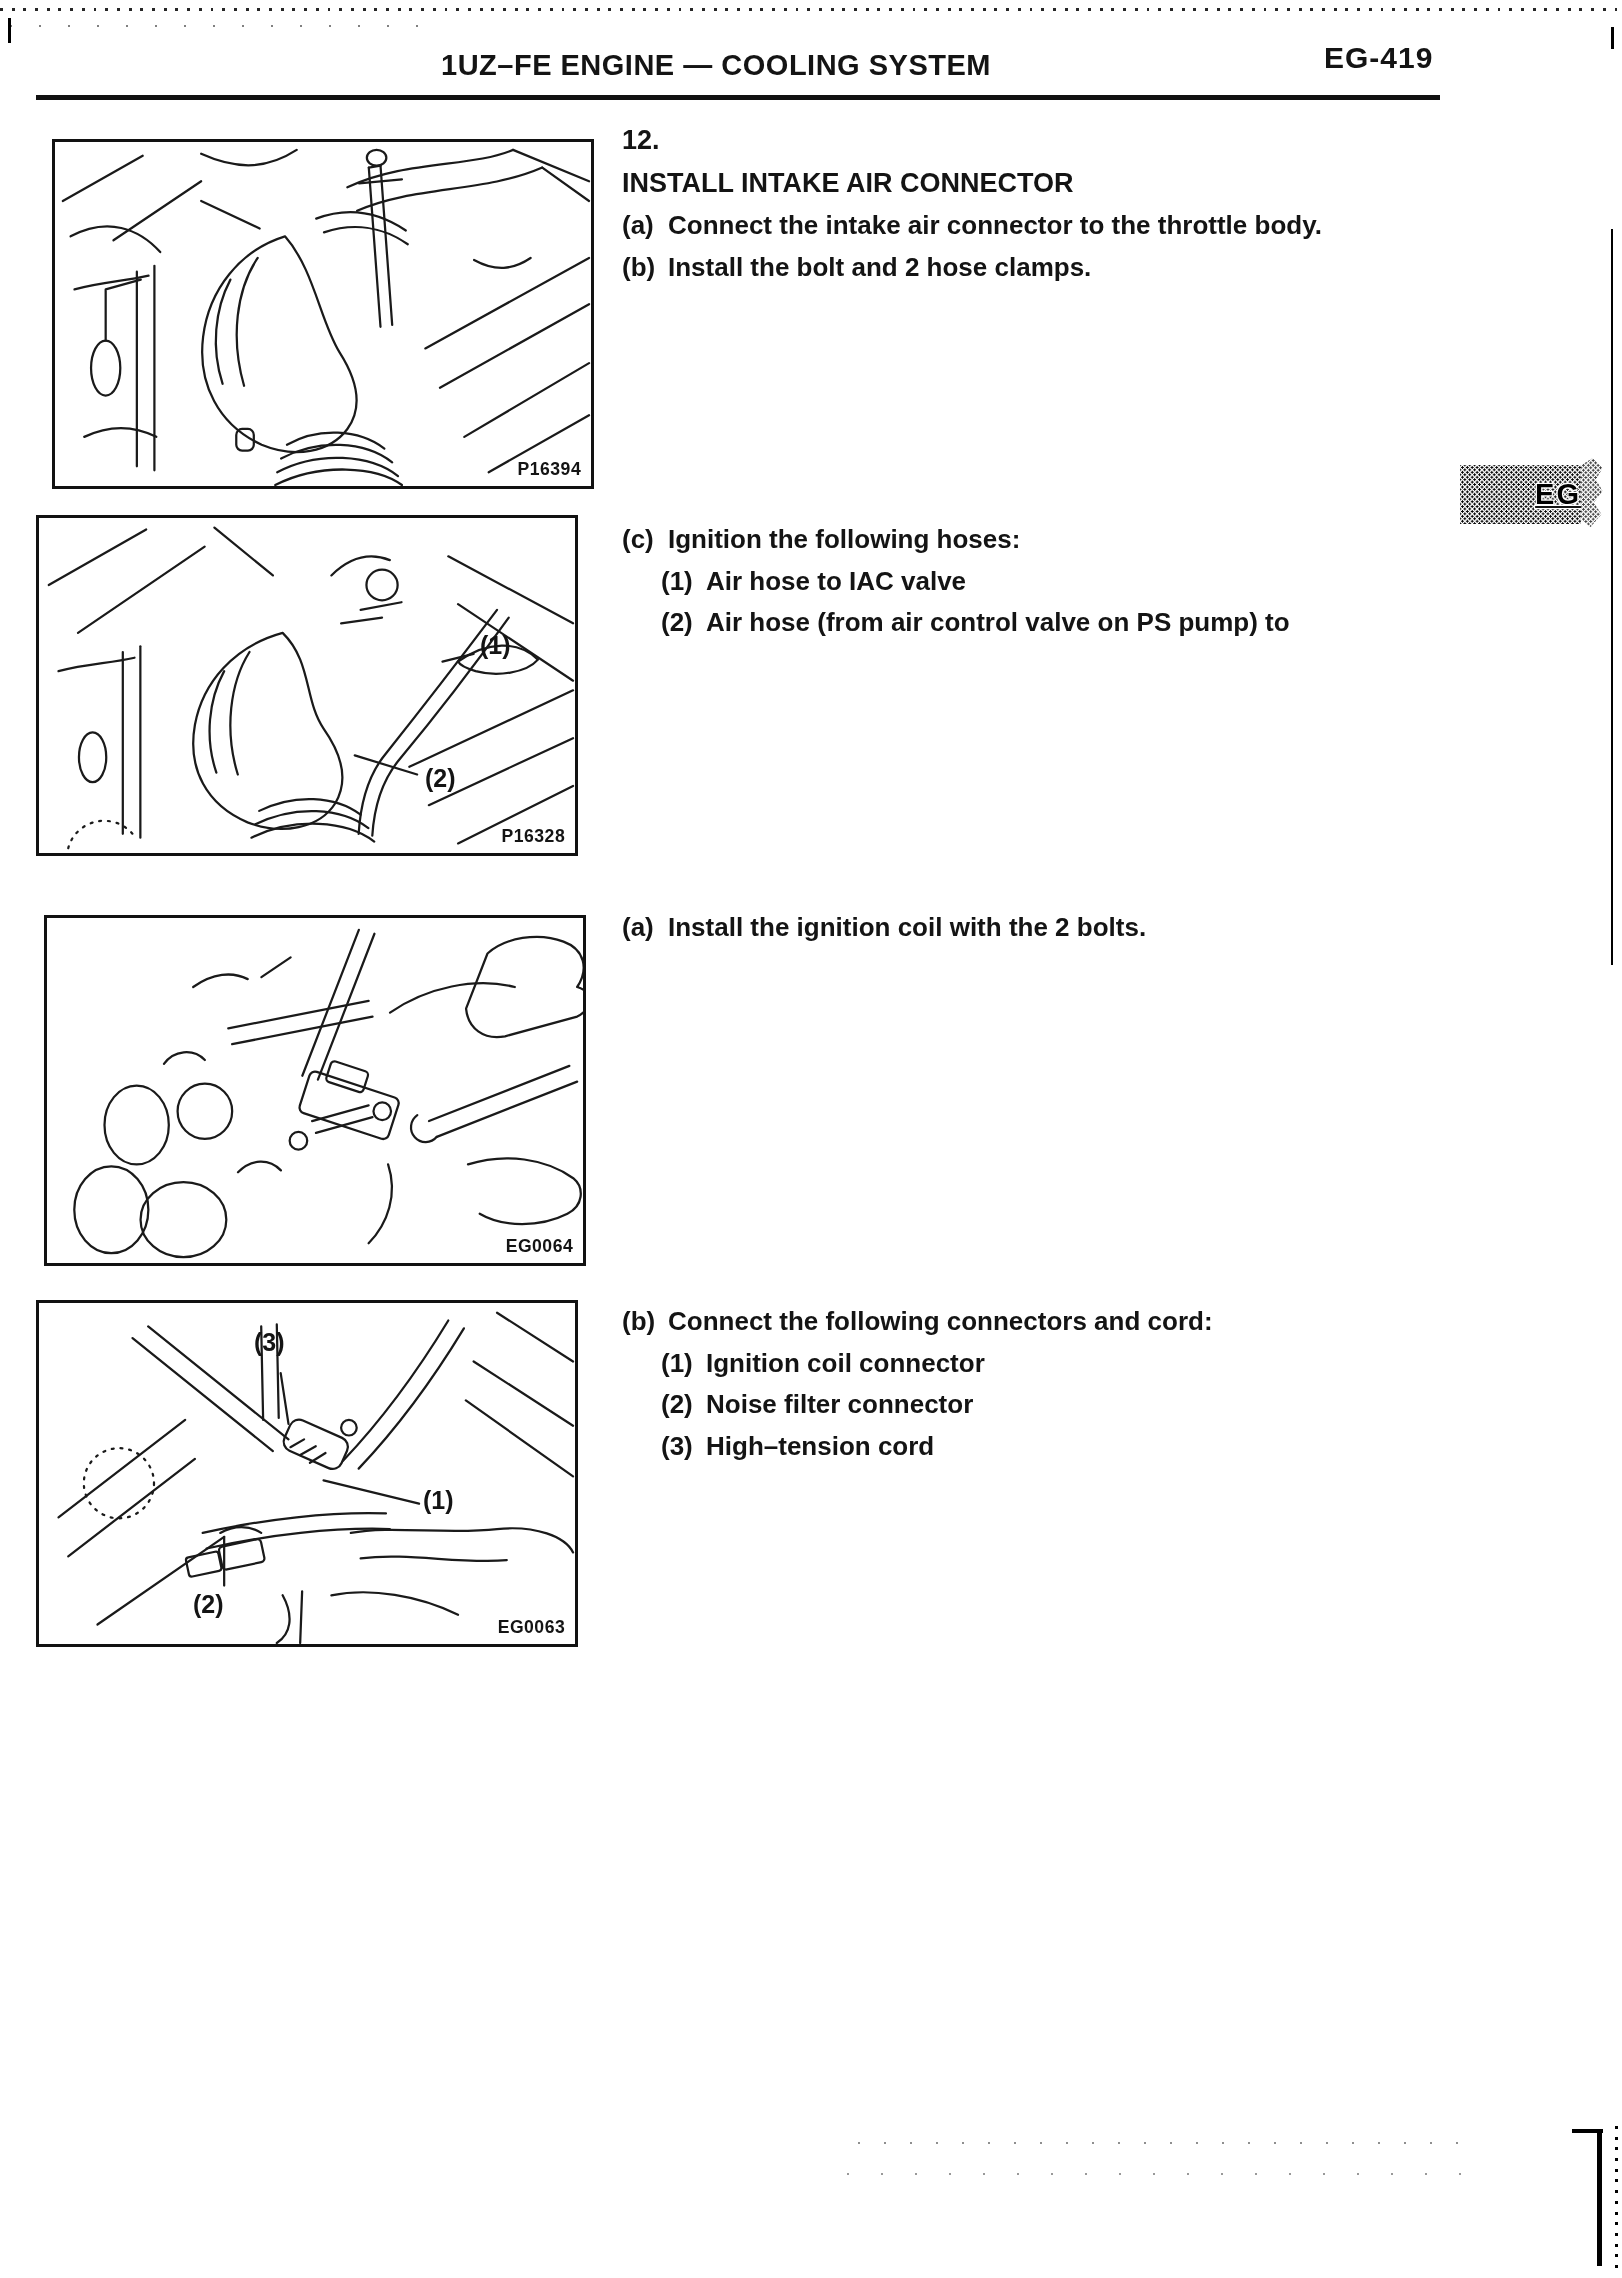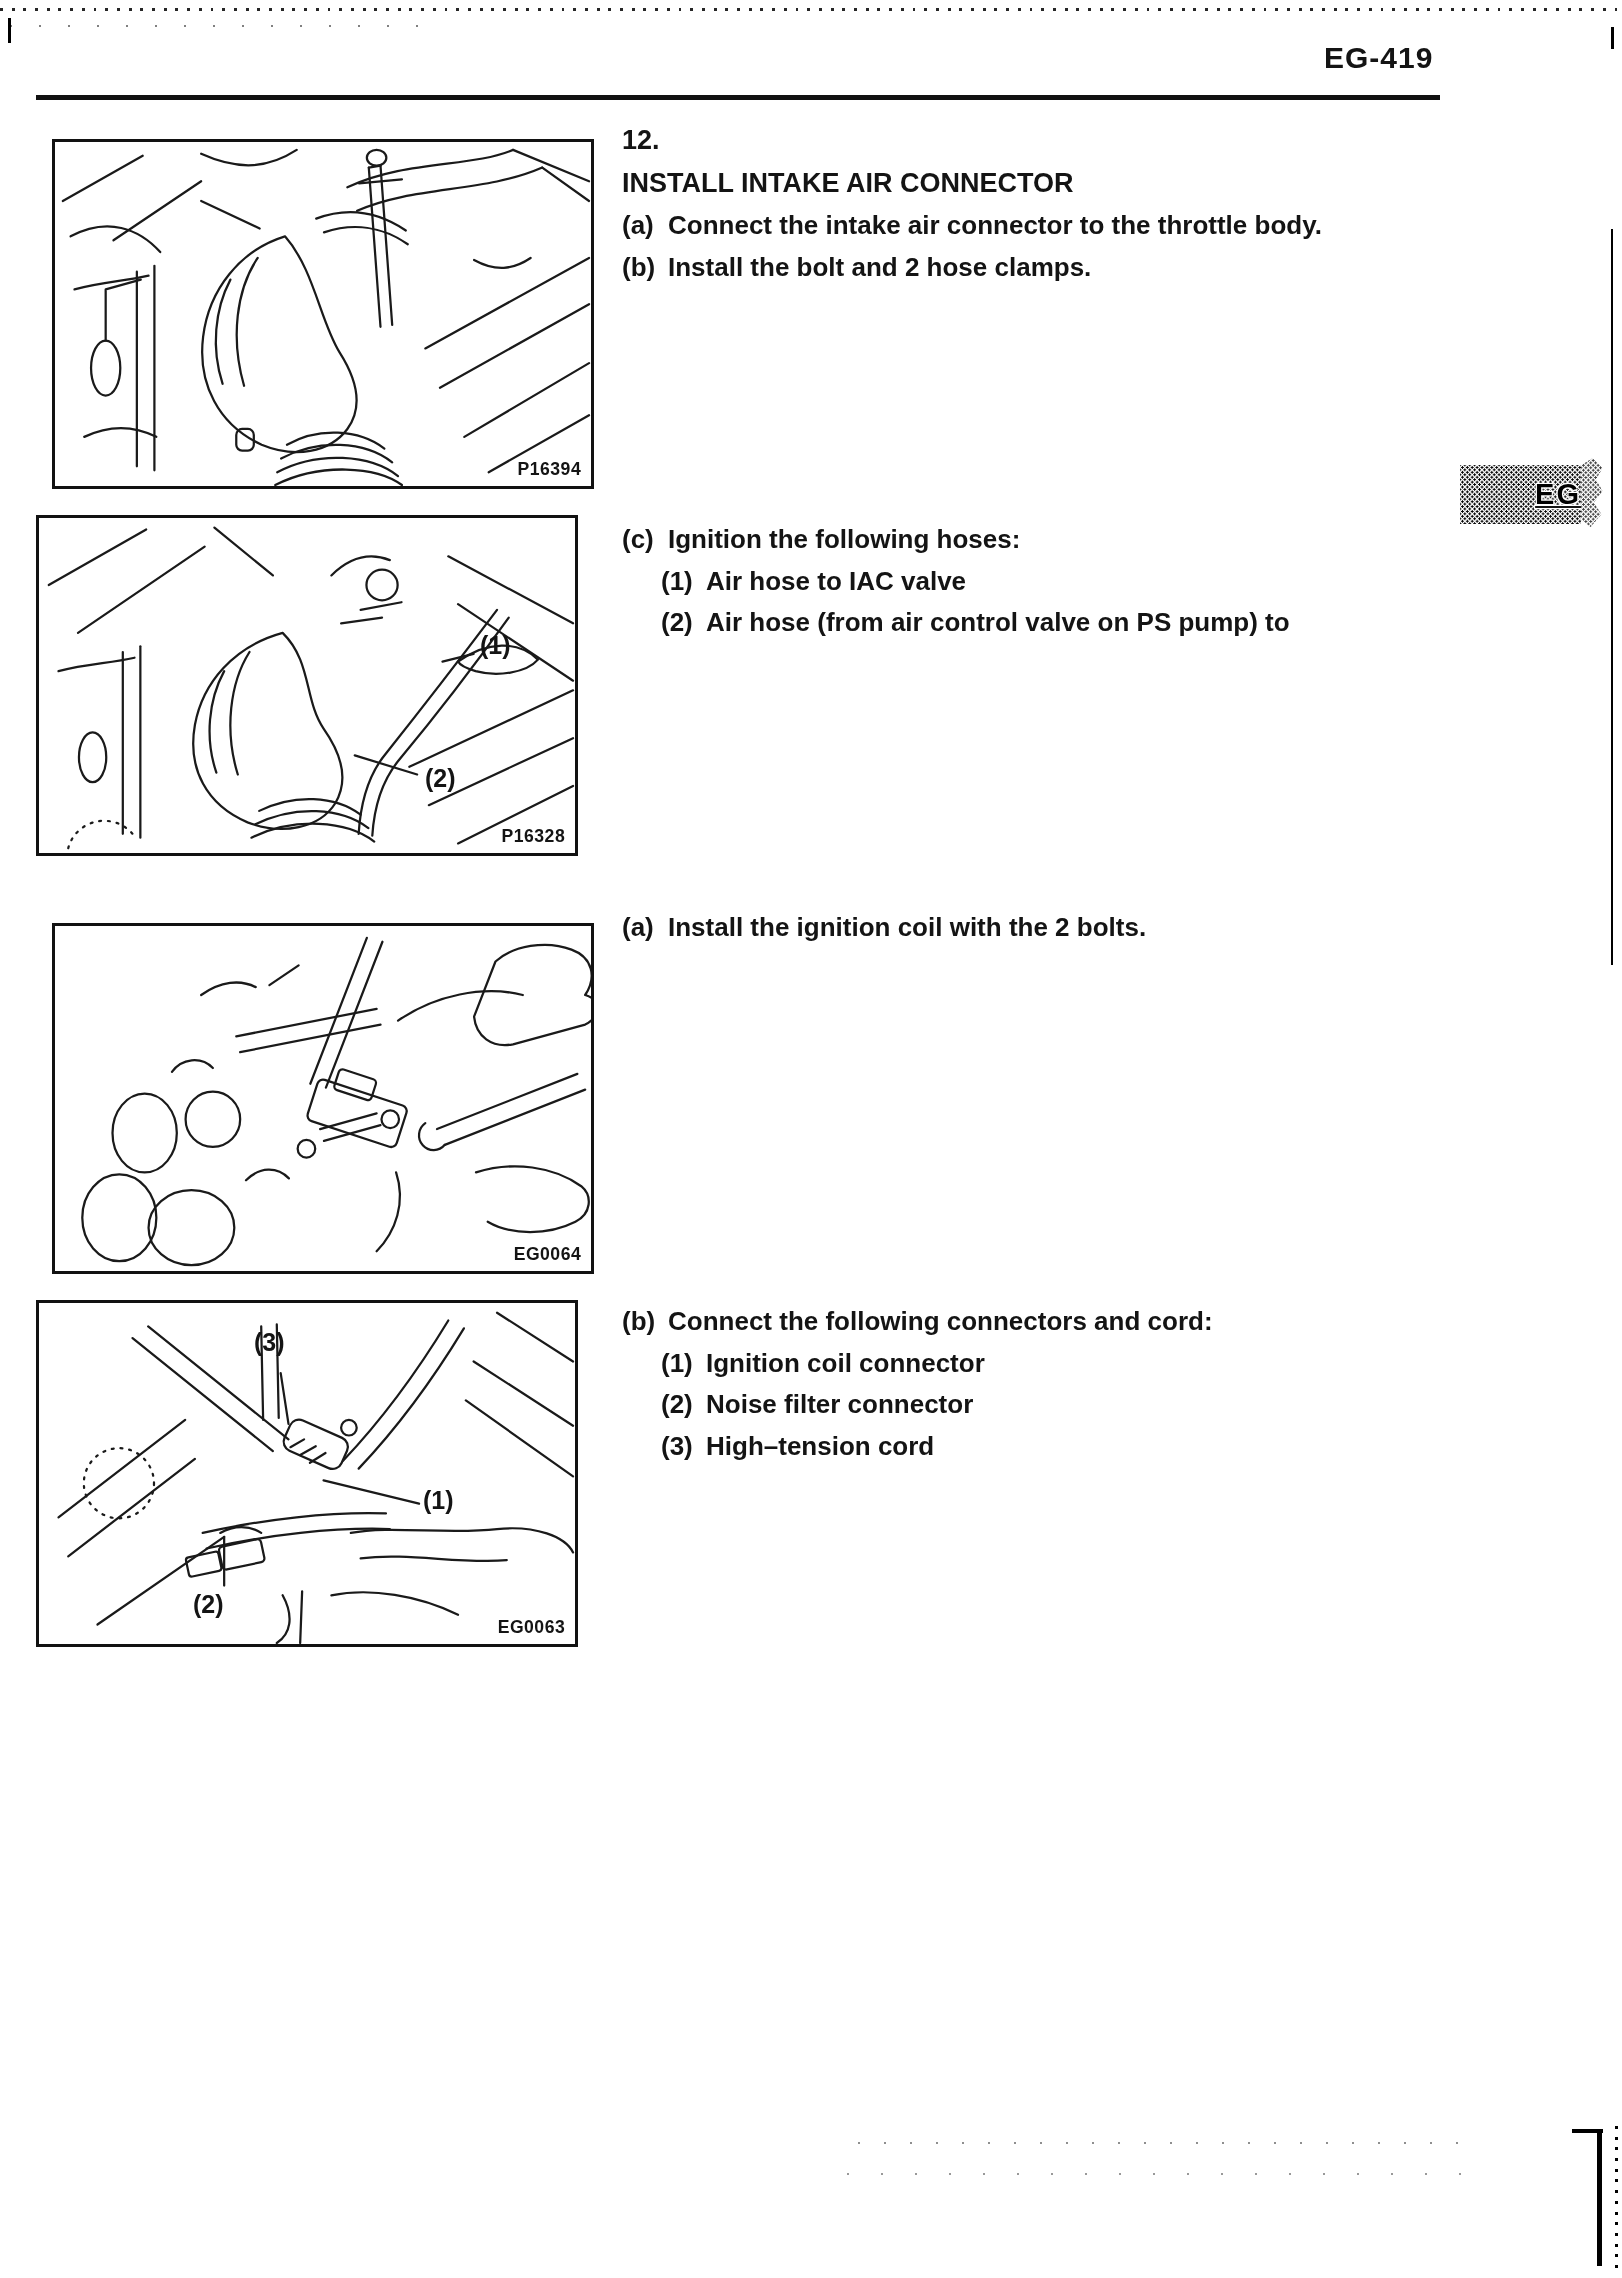--- a/index.html
+++ b/index.html
@@ -58,20 +58,21 @@
 </style>
 </head>
 <body>
 
 <div class="page">
 
   <div class="perf"></div>
   <div class="perf2"></div>
   <div class="left-tick"></div>
 
+  <div class="title">1UZ–FE ENGINE — COOLING SYSTEM</div>
   <div class="page-num">EG-419</div>
   <div class="header-rule"></div>
 
   <div class="eg-tab">
     <span class="lbl">EG</span>
   </div>
   <div class="eg-noise"></div>
 
   <figure class="fig" style="left:36px;top:123px;width:536px;height:344px;margin:16px;">
     <svg viewBox="0 0 550 350" preserveAspectRatio="none">
@@ -147,21 +148,21 @@
         <path d="M30,345 A38,38 0 0 1 96,330" stroke-dasharray="2 7"></path>
         <path d="M446,142 L414,150"></path>
         <path d="M388,268 L324,248"></path>
       </g>
     </svg>
     <span class="callout" style="left:441px;top:113px;">(1)</span>
     <span class="callout" style="left:386px;top:246px;">(2)</span>
     <span class="code">P16328</span>
   </figure>
 
-  <figure class="fig" style="left:36px;top:907px;width:536px;height:345px;margin:16px;">
+  <figure class="fig" style="left:36px;top:907px;width:536px;height:345px;margin:8px;">
     <svg viewBox="0 0 550 350" preserveAspectRatio="none">
       <g stroke="#1a1a1a" stroke-width="2.3" fill="none" stroke-linecap="round" stroke-linejoin="round">
         <ellipse cx="66" cy="296" rx="38" ry="44"></ellipse>
         <ellipse cx="140" cy="306" rx="44" ry="38"></ellipse>
         <ellipse cx="92" cy="210" rx="33" ry="40"></ellipse>
         <circle cx="162" cy="196" r="28"></circle>
         <path d="M120,148 C130,134 150,132 162,144"></path>
         <path d="M196,258 C210,244 228,244 240,256"></path>
         <path d="M186,112 L330,84"></path>
           <path d="M190,128 L334,100"></path>

